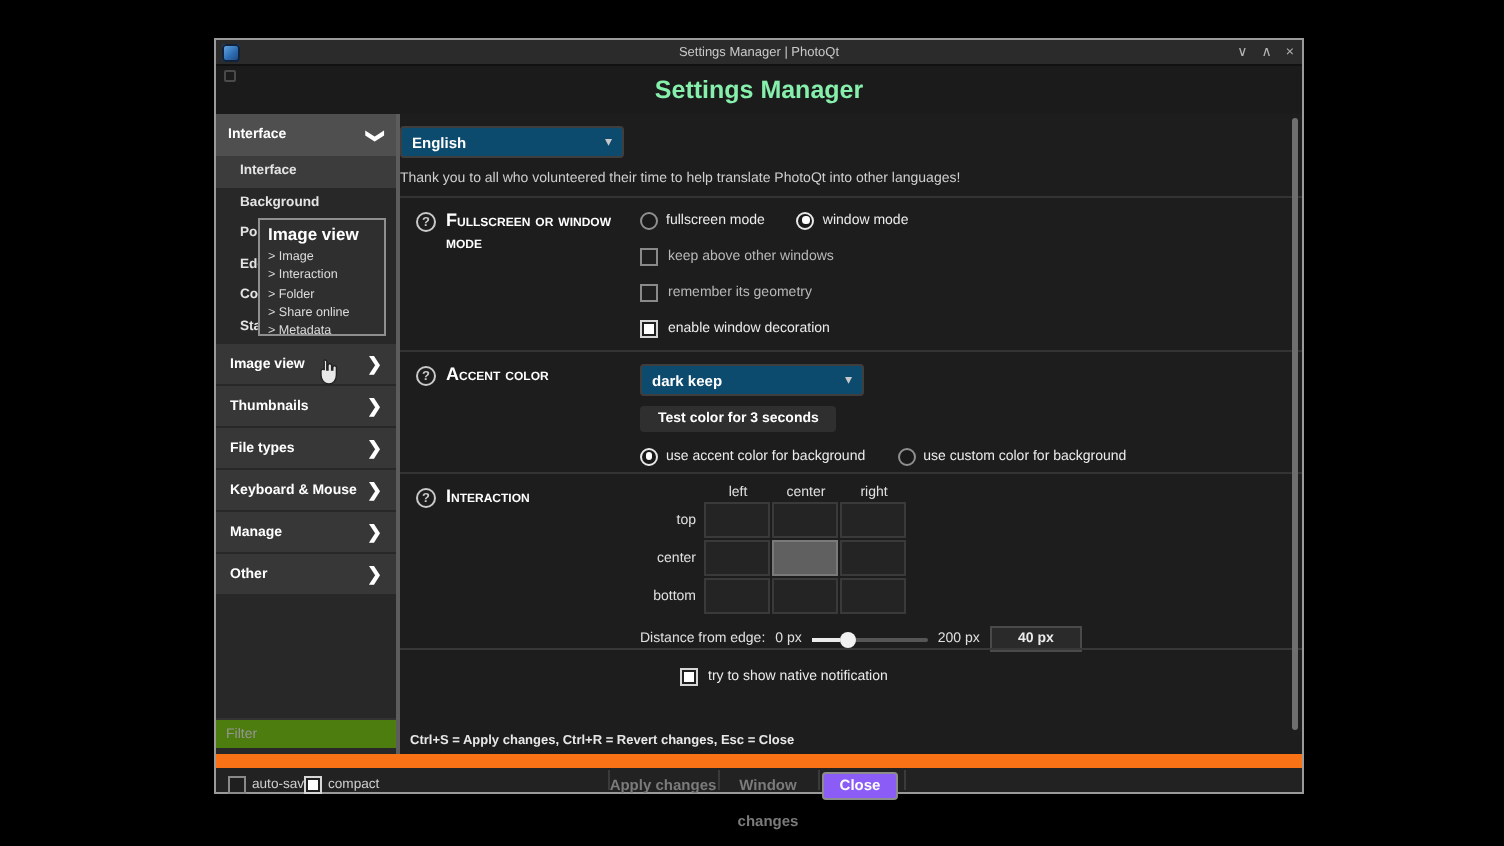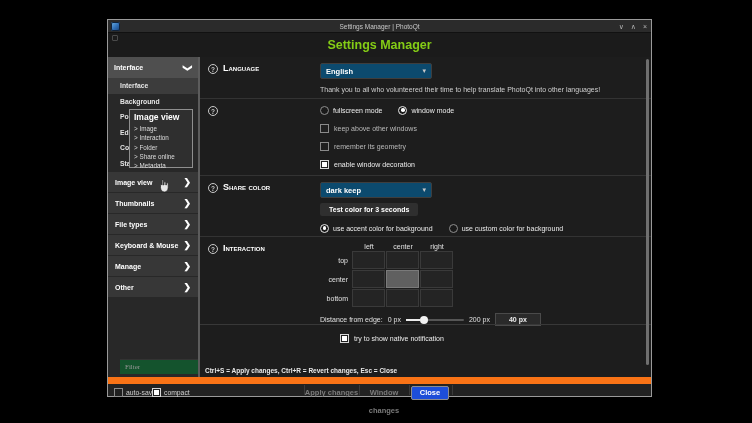--- a/index.html
+++ b/index.html
@@ -12,21 +12,21 @@
   .titlebar { position:relative; height:13px; background:#2b2b2b; border-bottom:1px solid #111; }
   .titlebar .app-icon { position:absolute; left:3px; top:2px; width:9px; height:9px; border-radius:2px;
        background:linear-gradient(135deg,#6fb3e8 0%,#2e6db4 55%,#1b3f6e 100%); box-shadow:0 0 0 1px #10233a inset; }
   .titlebar .tb-title { position:absolute; left:0; right:0; top:0; height:13px; line-height:13px;
        text-align:center; font-size:6.5px; color:#c9c9c9; }
   .tb-controls { position:absolute; right:4px; top:0; height:13px; display:flex; gap:7px; align-items:center; }
   .tb-controls span { font-size:7px; color:#b5b5b5; line-height:13px; cursor:default; }
 
   
   .header { position:relative; height:24px; background:#1b1b1b; }
-  .header .page-title { text-align:center; line-height:24px; font-size:12.5px; font-weight:bold; color:#84cc16; }
+  .header .page-title { text-align:center; line-height:24px; font-size:12.5px; font-weight:bold; color:#86efac; }
   .header .mini-icon { position:absolute; left:4px; top:2px; width:6px; height:6px;
        border:1px solid #4a4a4a; border-radius:1px; }
 
   
   .content { display:flex; height:320px; }
 
   
   .sidebar { position:relative; width:90px; background:#282828; flex:none; }
   .cat-header { height:21px; background:#4f4f4f; display:flex; align-items:center; padding:0 6px;
        font-size:7px; font-weight:bold; color:#fff; }
@@ -34,23 +34,23 @@
   .subitem { height:15.5px; line-height:15.5px; padding-left:12px; font-size:6.8px; font-weight:bold; color:#e4e4e4;
        white-space:nowrap; overflow:hidden; }
   .subitem.sel { background:#3c3c3c; }
   .cat { margin-top:1px; height:20px; background:#373737; display:flex; align-items:center; padding:0 7px;
        font-size:7px; font-weight:bold; color:#fff; }
   .cat .chev { margin-left:auto; font-size:9px; color:#fff; }
   .tooltip { position:absolute; left:21px; top:52px; width:64px; height:59px; background:#2f2f2f;
        border:1px solid #8f8f8f; padding:2px 4px; z-index:5; }
   .tooltip .tt-title { font-size:8.5px; font-weight:bold; color:#fff; margin-bottom:2px; }
   .tooltip .tt-item { font-size:6.3px; color:#dcdcdc; line-height:9.3px; white-space:nowrap; }
-  .filter { position:absolute; left:12px; bottom:3px; width:100%; height:15px; background:#14532d;
+  .filter { position:absolute; left:0; bottom:3px; width:100%; height:15px; background:#4d7c0f;
        border:0; border-top:1px solid #333; color:#cfcfcf; font-size:7px; padding-left:5px;
-       font-family:Liberation Serif, serif; outline:none; }
+       font-family:Liberation Sans, sans-serif; outline:none; }
   .filter::placeholder { color:#969696; }
   .cursor { position:absolute; left:50px; top:122px; z-index:6; }
 
   
   .main { flex:1; position:relative; background:#1d1d1d; border-left:2px solid #5c5c5c;
           display:flex; flex-direction:column; }
   .section { display:flex; padding-top:6px; flex:none; }
   .section + .section { border-top:1px solid #333; }
   .sec-label { width:120px; flex:none; padding-left:8px; display:flex; gap:5px; }
   .help { width:10px; height:10px; flex:none; border:1px solid #c9c9c9; border-radius:50%;
@@ -109,21 +109,21 @@
 
   
   .bottombar { position:relative; height:19px; background:#222; border-top:7px solid #f97316; }
   .bb-check { position:absolute; top:4px; display:flex; align-items:center; gap:3px; }
   .bb-check .lbl { font-size:6.8px; color:#cfcfcf; }
   .bb-div { position:absolute; top:1px; bottom:1px; width:1px; background:#3a3a3a; }
   .bb-btn { position:absolute; top:0; height:18px; line-height:18px; text-align:center;
        font-size:7.5px; font-weight:bold; color:#eee; }
   .bb-btn.disabled { color:#7b7b7b; }
   .close-box { position:absolute; top:2px; width:38px; height:14px; border:1px solid #8c8c8c; border-radius:2px;
-       background:#1d4ed8; text-align:center; line-height:12px; font-size:7.5px; font-weight:bold; color:#fff; }
+       background:#8b5cf6; text-align:center; line-height:12px; font-size:7.5px; font-weight:bold; color:#fff; }
 </style>
 </head>
 <body>
 
 <div id="window">
 
   <div class="titlebar">
     <span class="app-icon"></span>
     <span class="tb-title">Settings Manager | PhotoQt</span>
     <span class="tb-controls">
@@ -189,36 +189,33 @@
       <svg class="cursor" width="12" height="14" viewBox="0 0 24 28">
         <path d="M9 2c1 0 1.8.8 1.8 1.8v8.2h1.2V7.5c0-1 .8-1.8 1.8-1.8s1.8.8 1.8 1.8V12h1.2V9.5c0-1 .8-1.8 1.8-1.8S20.4 8.5 20.4 9.5V17c0 5-3 9-7.5 9S5 22 5 17v-4c0-1 .8-1.8 1.8-1.8s1.4.4 1.4 1V3.8C7.2 2.8 8 2 9 2z" fill="#e8e8e8" stroke="#222" stroke-width="1.4"></path>
       </svg>
 
       <input class="filter" type="text" placeholder="Filter" style="">
     </div>
 
     <div class="main">
 
       <div class="section" style="height:41px;">
-        <div class="sec-label">
-          <span class="help">?</span>
-          <span class="sec-title">Language</span>
-        </div>
         <div class="sec-controls">
           <div class="dropdown">
             <span class="dd-val">English</span>
             <span class="dd-arrow">▾</span>
           </div>
           <div class="note">Thank you to all who volunteered their time to help translate PhotoQt into other languages!</div>
         </div>
       </div>
 
       <div class="section" style="height:77px;">
         <div class="sec-label">
           <span class="help">?</span>
+          <span class="sec-title">Fullscreen or window mode</span>
         </div>
         <div class="sec-controls">
           <div class="row gap-lg">
             <span class="pair">
               <span class="rb"></span>
               <span class="lbl bright">fullscreen mode</span>
             </span>
             <span class="pair">
               <span class="rb checked">
                   <span class="dot"></span>
@@ -240,21 +237,21 @@
               </span>
             <span class="lbl bright">enable window decoration</span>
           </div>
         </div>
       </div>
 
 
       <div class="section" style="height:61px;">
         <div class="sec-label">
           <span class="help">?</span>
-          <span class="sec-title">Share color</span>
+          <span class="sec-title">Accent color</span>
         </div>
         <div class="sec-controls">
           <div class="dropdown">
             <span class="dd-val">dark keep</span>
             <span class="dd-arrow">▾</span>
           </div>
           <span class="test-btn">Test color for 3 seconds</span>
           <div class="row mt7 gap-lg" style="margin-bottom:0;">
             <span class="pair">
               <span class="rb checked">

